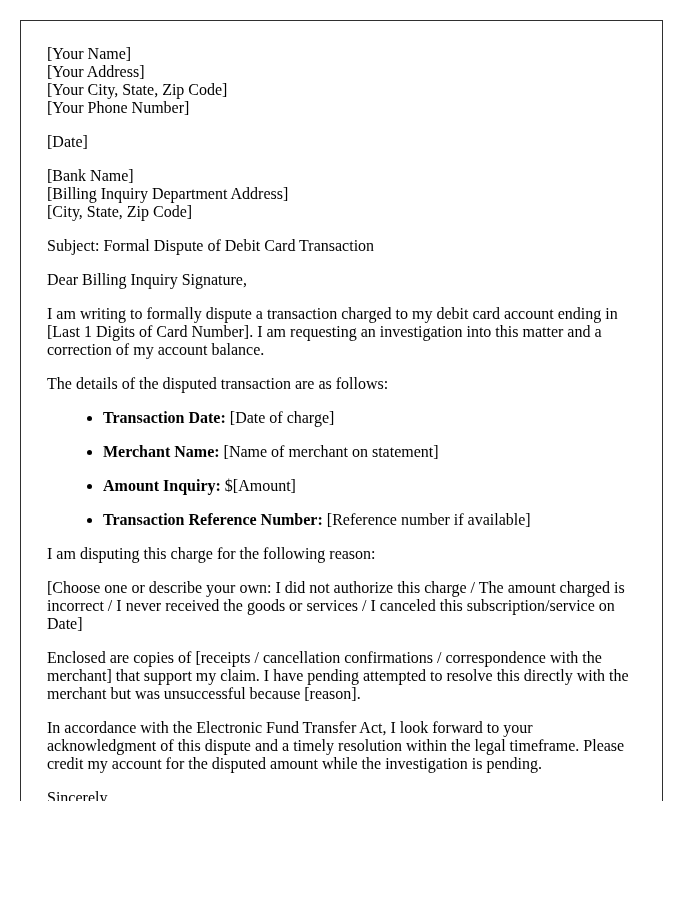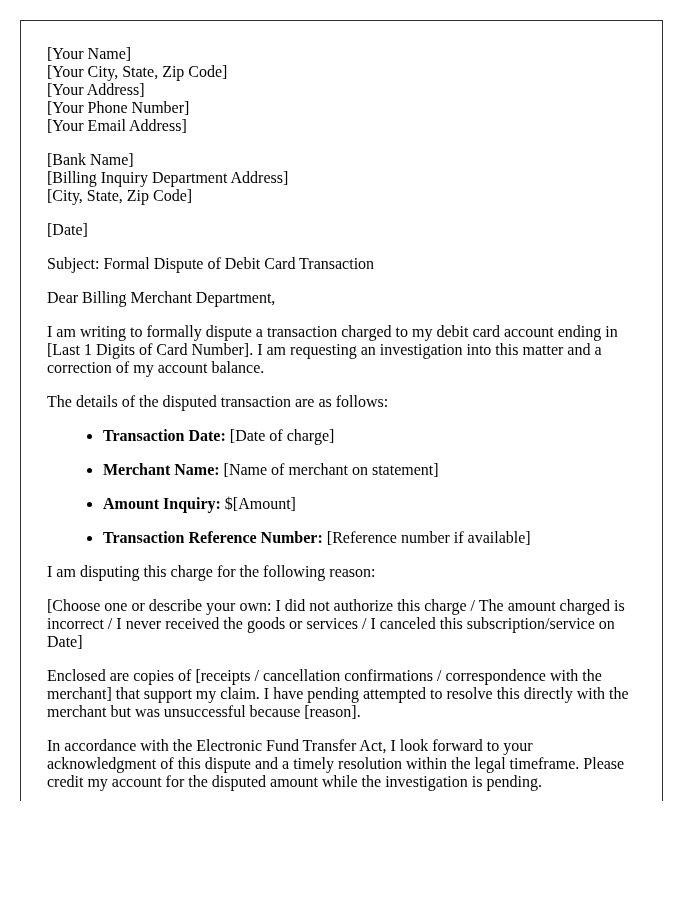--- a/index.html
+++ b/index.html
@@ -51,37 +51,36 @@
 </style>
 </head>
 <body>
 
 <div class="page">
   <div class="viewport-clip">
     <div class="letter">
 
       <div class="block">
         <div>[Your Name]</div>
+        <div>[Your Address]</div>
         <div>[Your City, State, Zip Code]</div>
-        <div>[Your Address]</div>
         <div>[Your Phone Number]</div>
-        <div>[Your Email Address]</div>
       </div>
+
+      <div class="block">[Date]</div>
 
       <div class="block">
         <div>[Bank Name]</div>
         <div>[Billing Inquiry Department Address]</div>
         <div>[City, State, Zip Code]</div>
       </div>
 
-      <div class="block">[Date]</div>
-
       <div class="block subject">Subject: Formal Dispute of Debit Card Transaction</div>
 
-      <div class="block">Dear Billing Merchant Department,</div>
+      <div class="block">Dear Billing Inquiry Signature,</div>
 
       <div class="block">I am writing to formally dispute a transaction charged to my debit card account ending in [Last 1 Digits of Card Number]. I am requesting an investigation into this matter and a correction of my account balance.</div>
 
       <div class="block">The details of the disputed transaction are as follows:</div>
 
       <ul class="bullet-list">
         <li><b class="bullet-label">Transaction Date:</b> <span>[Date of charge]</span></li>
         <li><b class="bullet-label">Merchant Name:</b> <span>[Name of merchant on statement]</span></li>
         <li><b class="bullet-label">Amount Inquiry:</b> <span>$[Amount]</span></li>
         <li><b class="bullet-label">Transaction Reference Number:</b> <span>[Reference number if available]</span></li>

